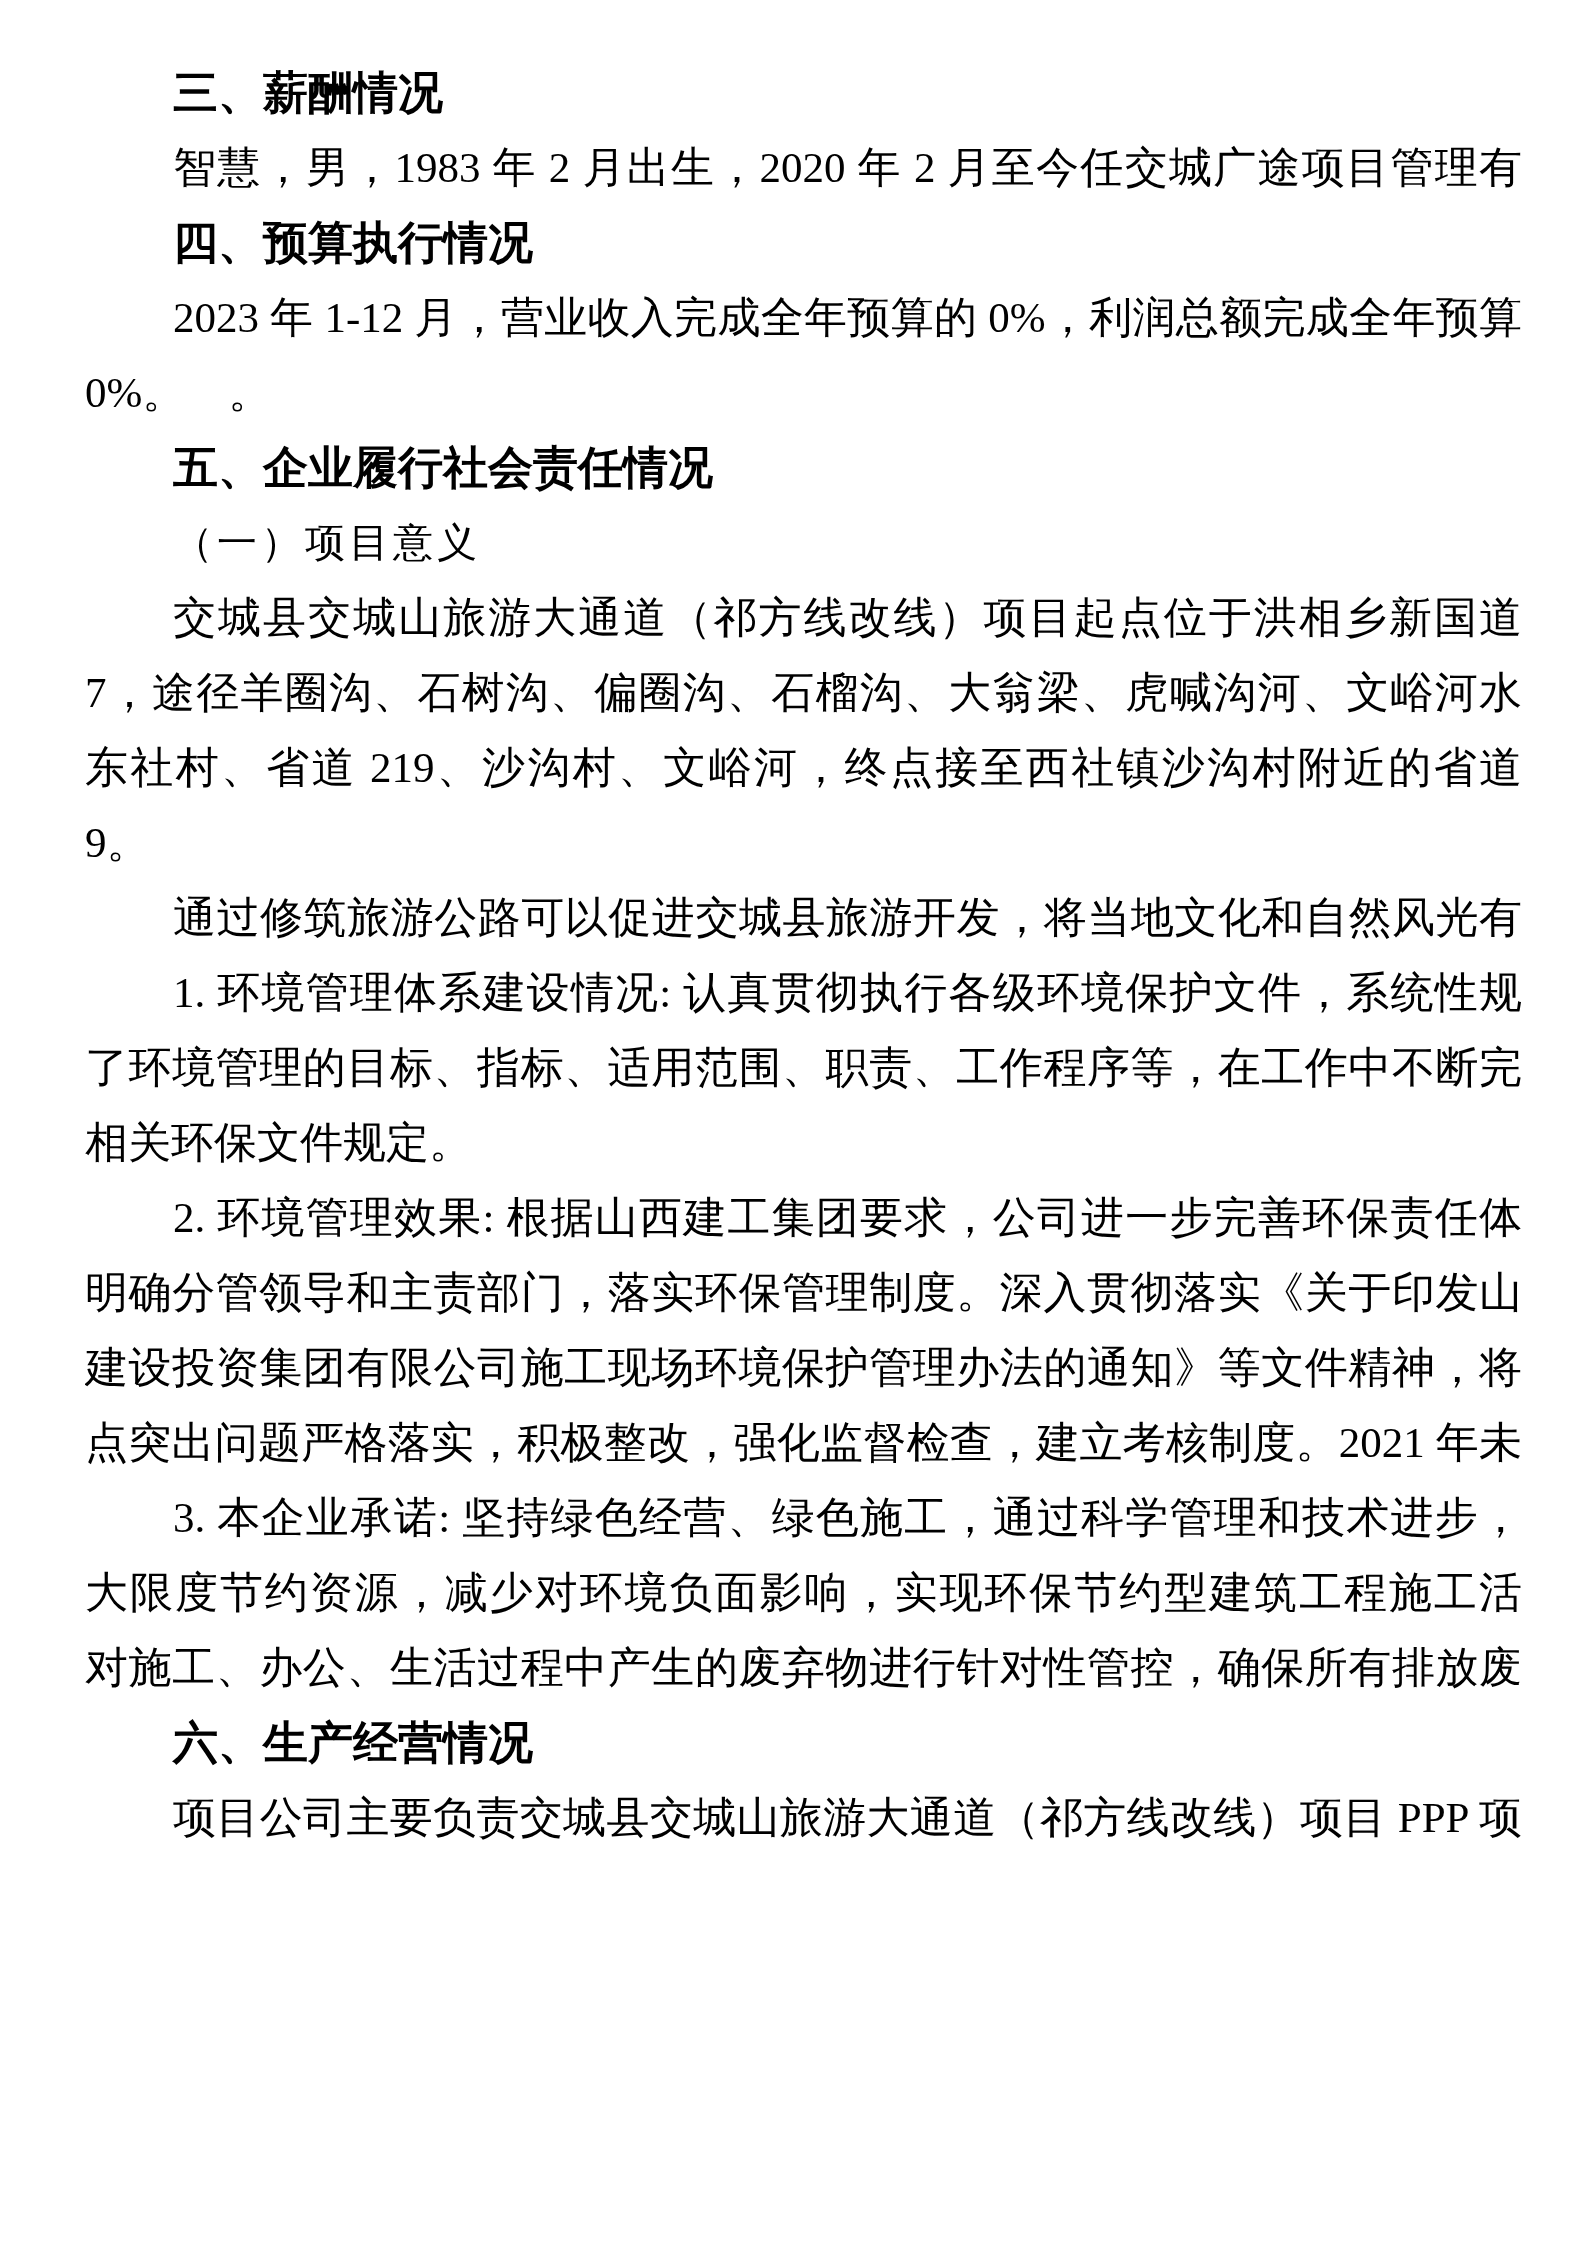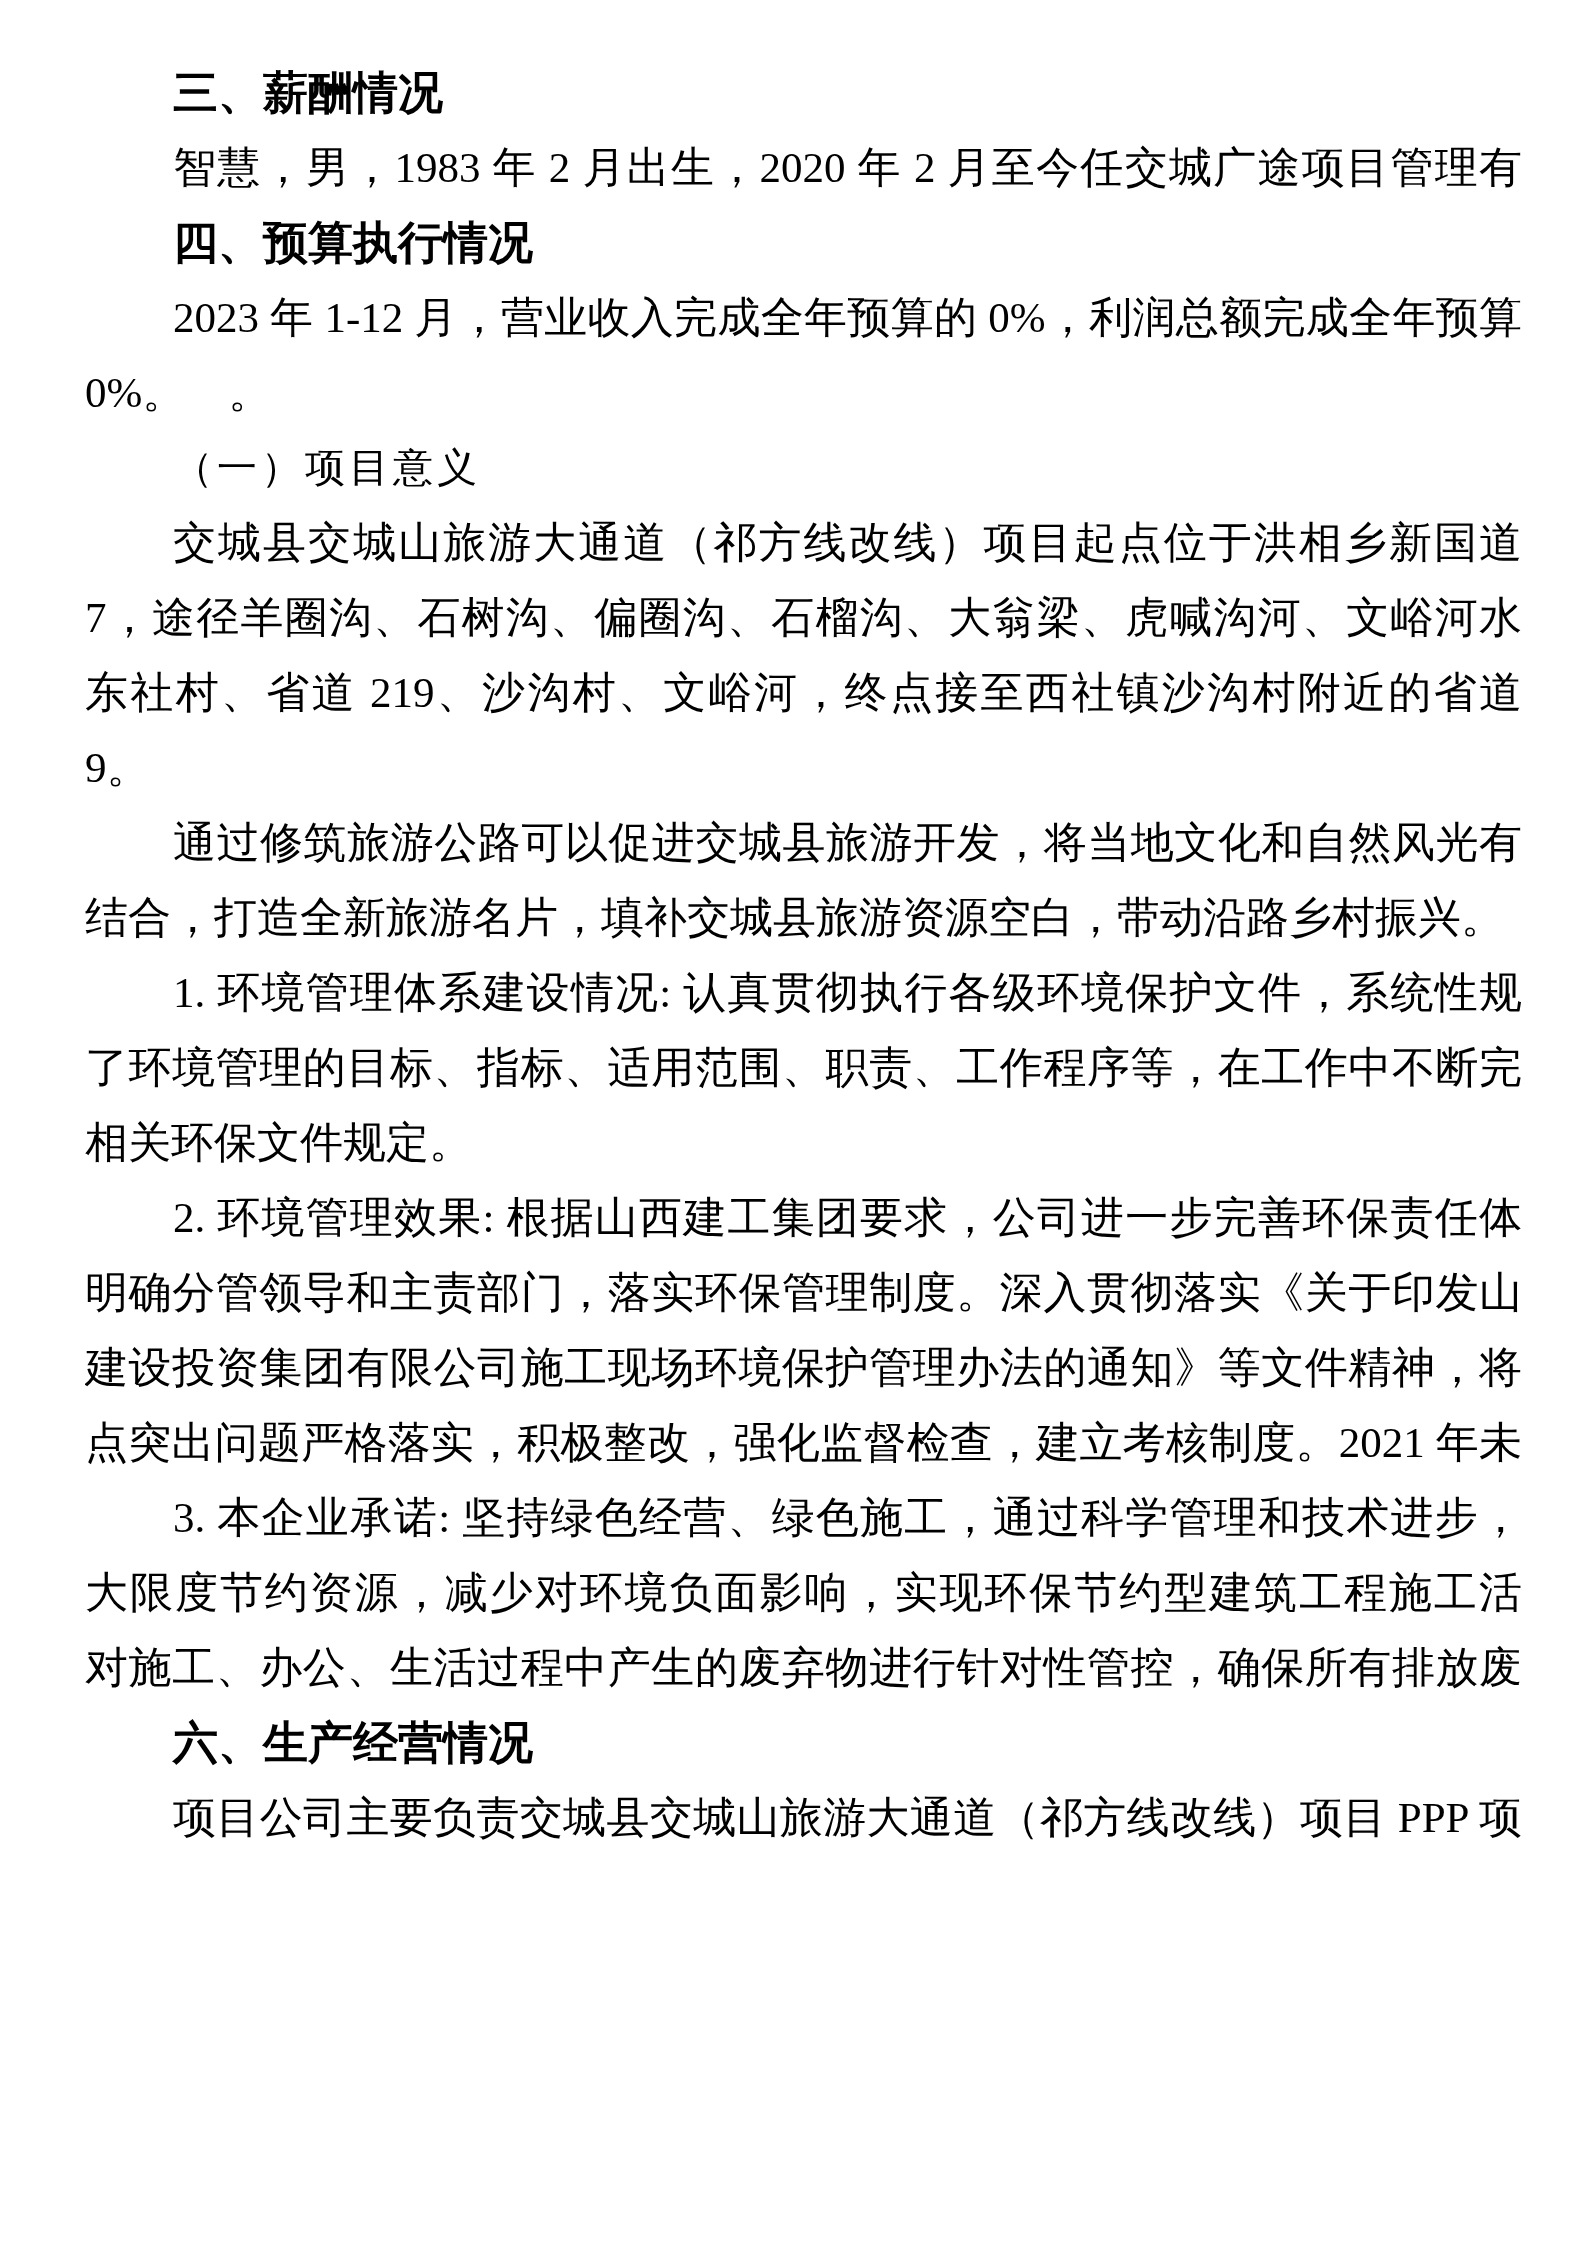--- a/index.html
+++ b/index.html
@@ -46,27 +46,27 @@
 </head>
 <body>
 
 <div class="page" style="background: rgb(255, 255, 255); color: rgb(0, 0, 0); margin-left: 10px;">
   <div id="content">
       <div class="line heading indent">三、薪酬情况</div>
       <div class="line body indent justify">智慧，男，1983 年 2 月出生，2020 年 2 月至今任交城广途项目管理有限</div>
       <div class="line heading indent">四、预算执行情况</div>
       <div class="line body indent justify">2023 年 1-12 月，营业收入完成全年预算的 0%，利润总额完成全年预算的</div>
       <div class="line body">0%。　。</div>
+      <div class="line heading indent">五、企业履行社会责任情况</div>
       <div class="line kai indent">（一）项目意义</div>
       <div class="line body indent justify">交城县交城山旅游大通道（祁方线改线）项目起点位于洪相乡新国道 G30</div>
       <div class="line body justify">7，途径羊圈沟、石树沟、偏圈沟、石榴沟、大翁梁、虎喊沟河、文峪河水库、</div>
       <div class="line body justify">东社村、省道 219、沙沟村、文峪河，终点接至西社镇沙沟村附近的省道 S21</div>
       <div class="line body">9。</div>
       <div class="line body indent justify">通过修筑旅游公路可以促进交城县旅游开发，将当地文化和自然风光有机</div>
-      <div class="line body">结合，打造全新旅游名片，填补交城县旅游资源空白，带动沿路乡村振兴。</div>
       <div class="line body indent justify">1. 环境管理体系建设情况: 认真贯彻执行各级环境保护文件，系统性规范</div>
       <div class="line body justify">了环境管理的目标、指标、适用范围、职责、工作程序等，在工作中不断完善</div>
       <div class="line body">相关环保文件规定。</div>
       <div class="line body indent justify">2. 环境管理效果: 根据山西建工集团要求，公司进一步完善环保责任体系，</div>
       <div class="line body justify">明确分管领导和主责部门，落实环保管理制度。深入贯彻落实《关于印发山西</div>
       <div class="line body justify">建设投资集团有限公司施工现场环境保护管理办法的通知》等文件精神，将重</div>
       <div class="line body justify">点突出问题严格落实，积极整改，强化监督检查，建立考核制度。2021 年未</div>
       <div class="line body indent justify">3. 本企业承诺: 坚持绿色经营、绿色施工，通过科学管理和技术进步，最</div>
       <div class="line body justify">大限度节约资源，减少对环境负面影响，实现环保节约型建筑工程施工活动，</div>
       <div class="line body justify">对施工、办公、生活过程中产生的废弃物进行针对性管控，确保所有排放废弃</div>

